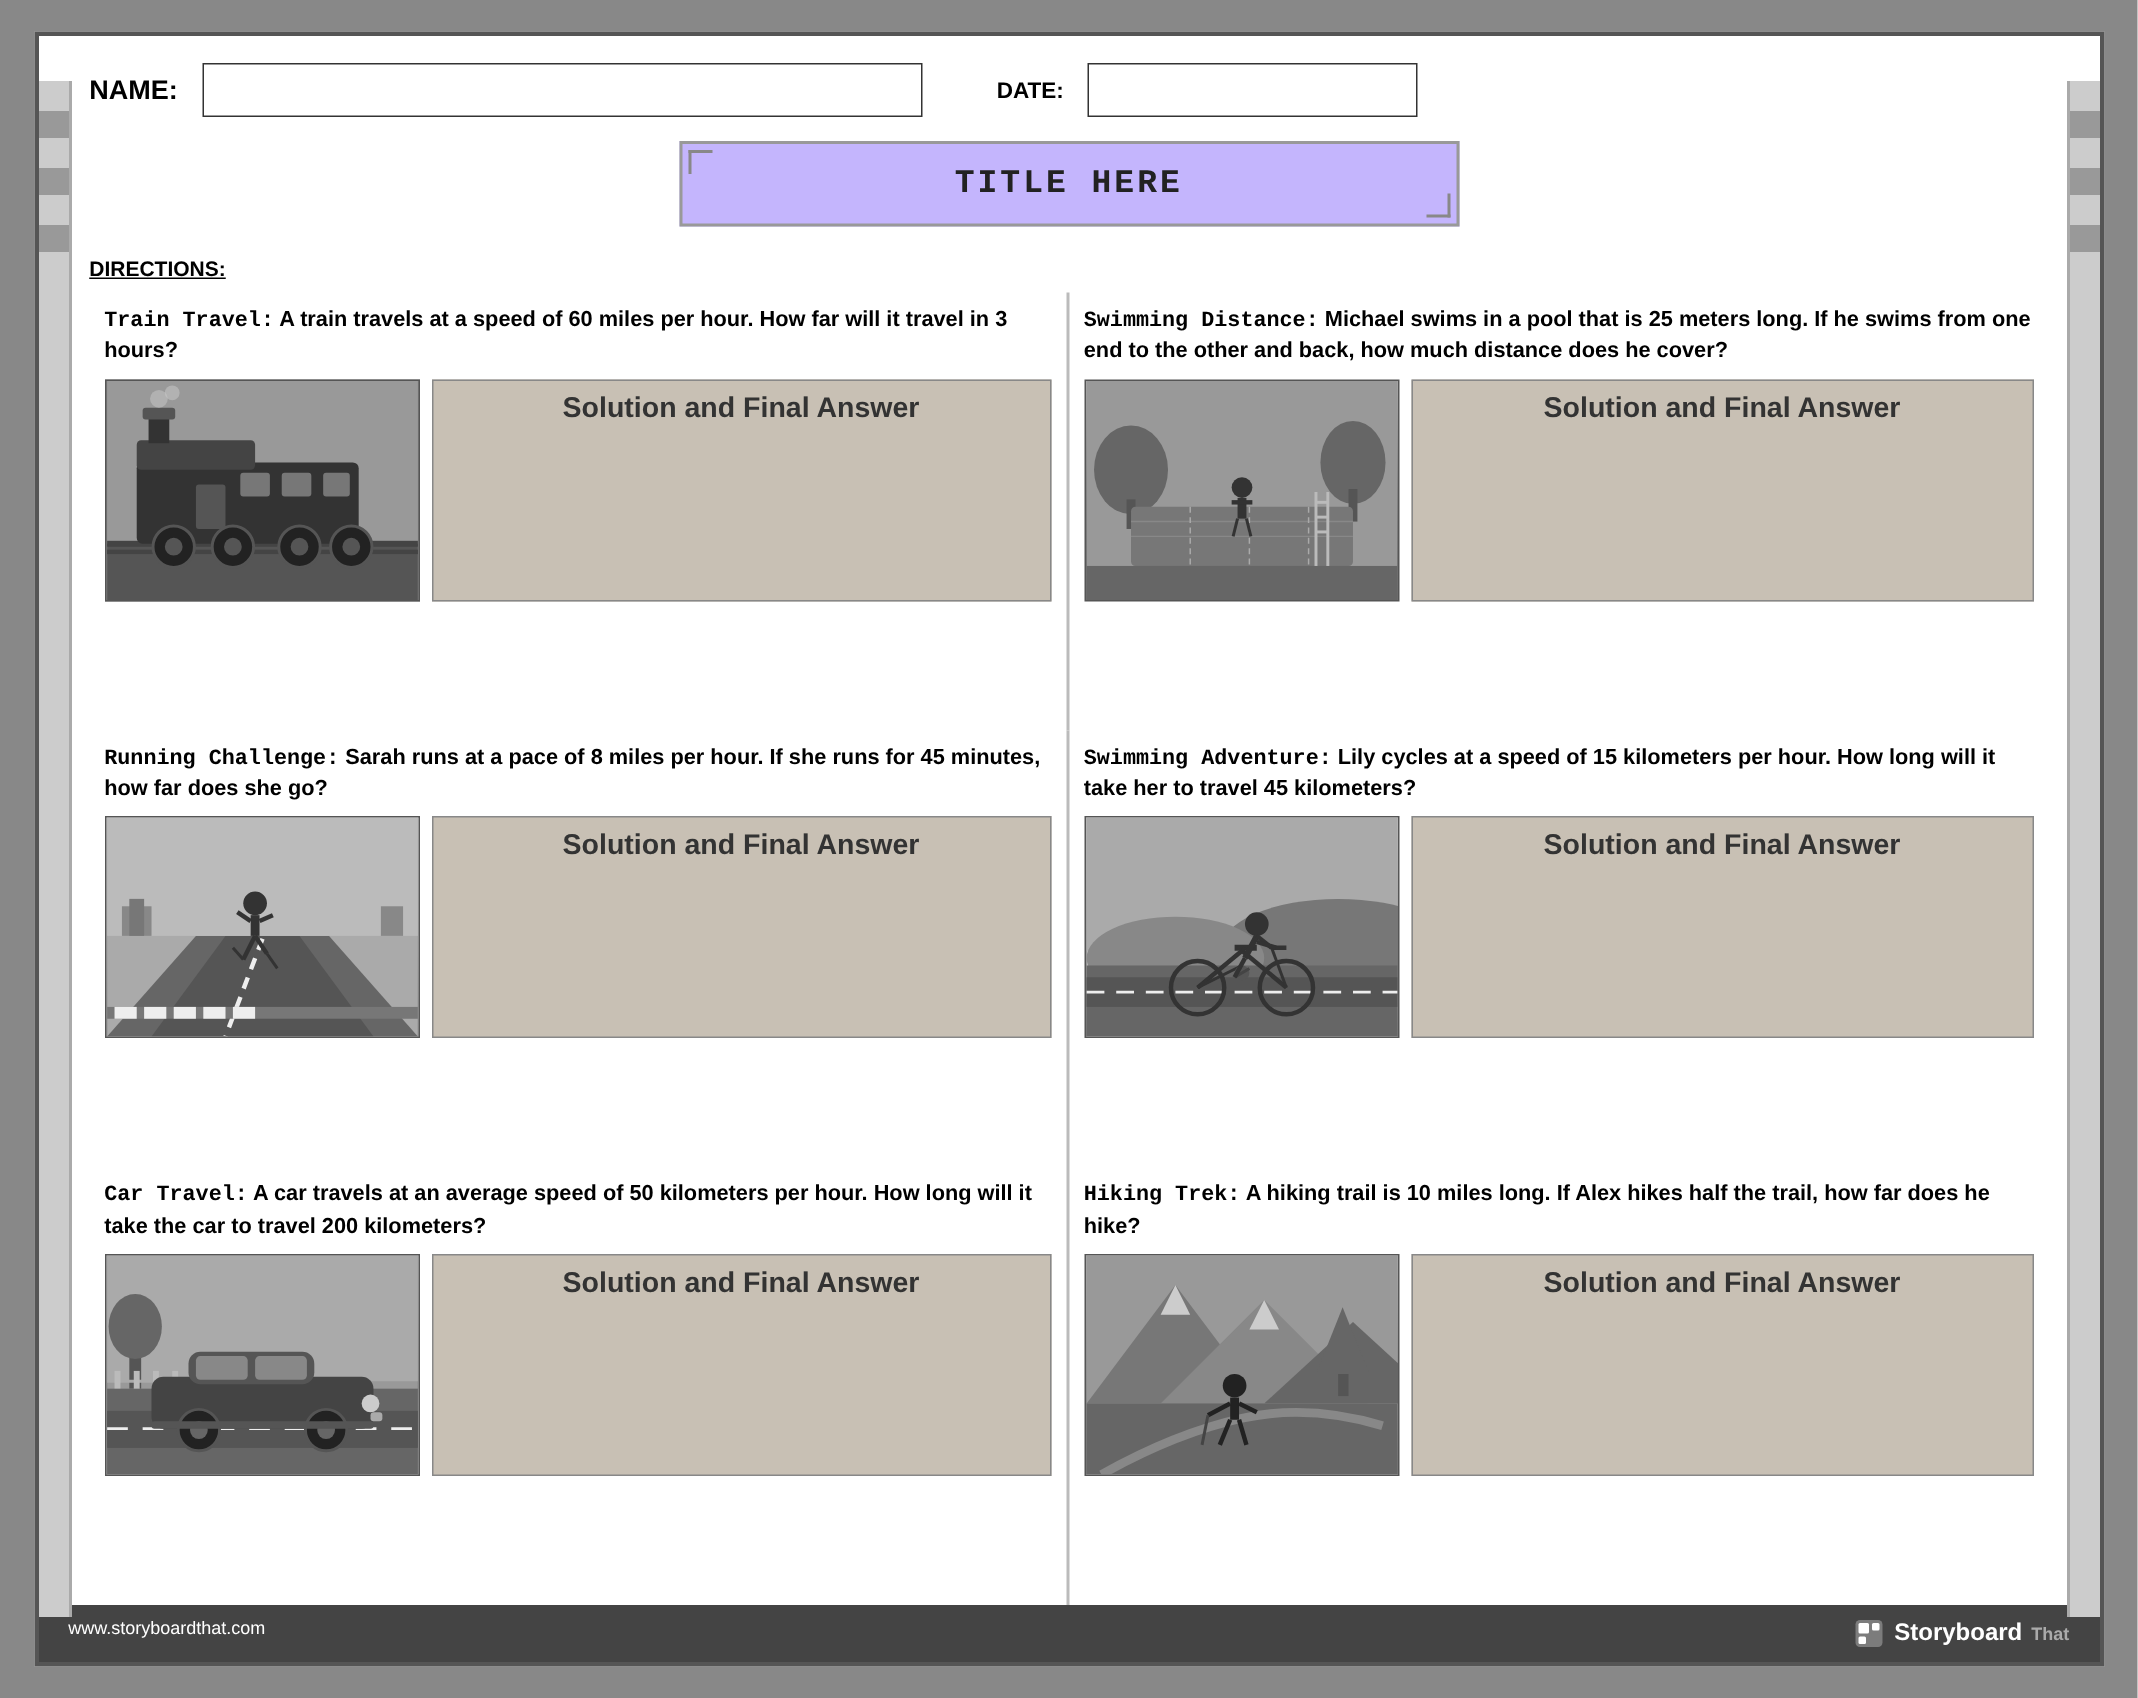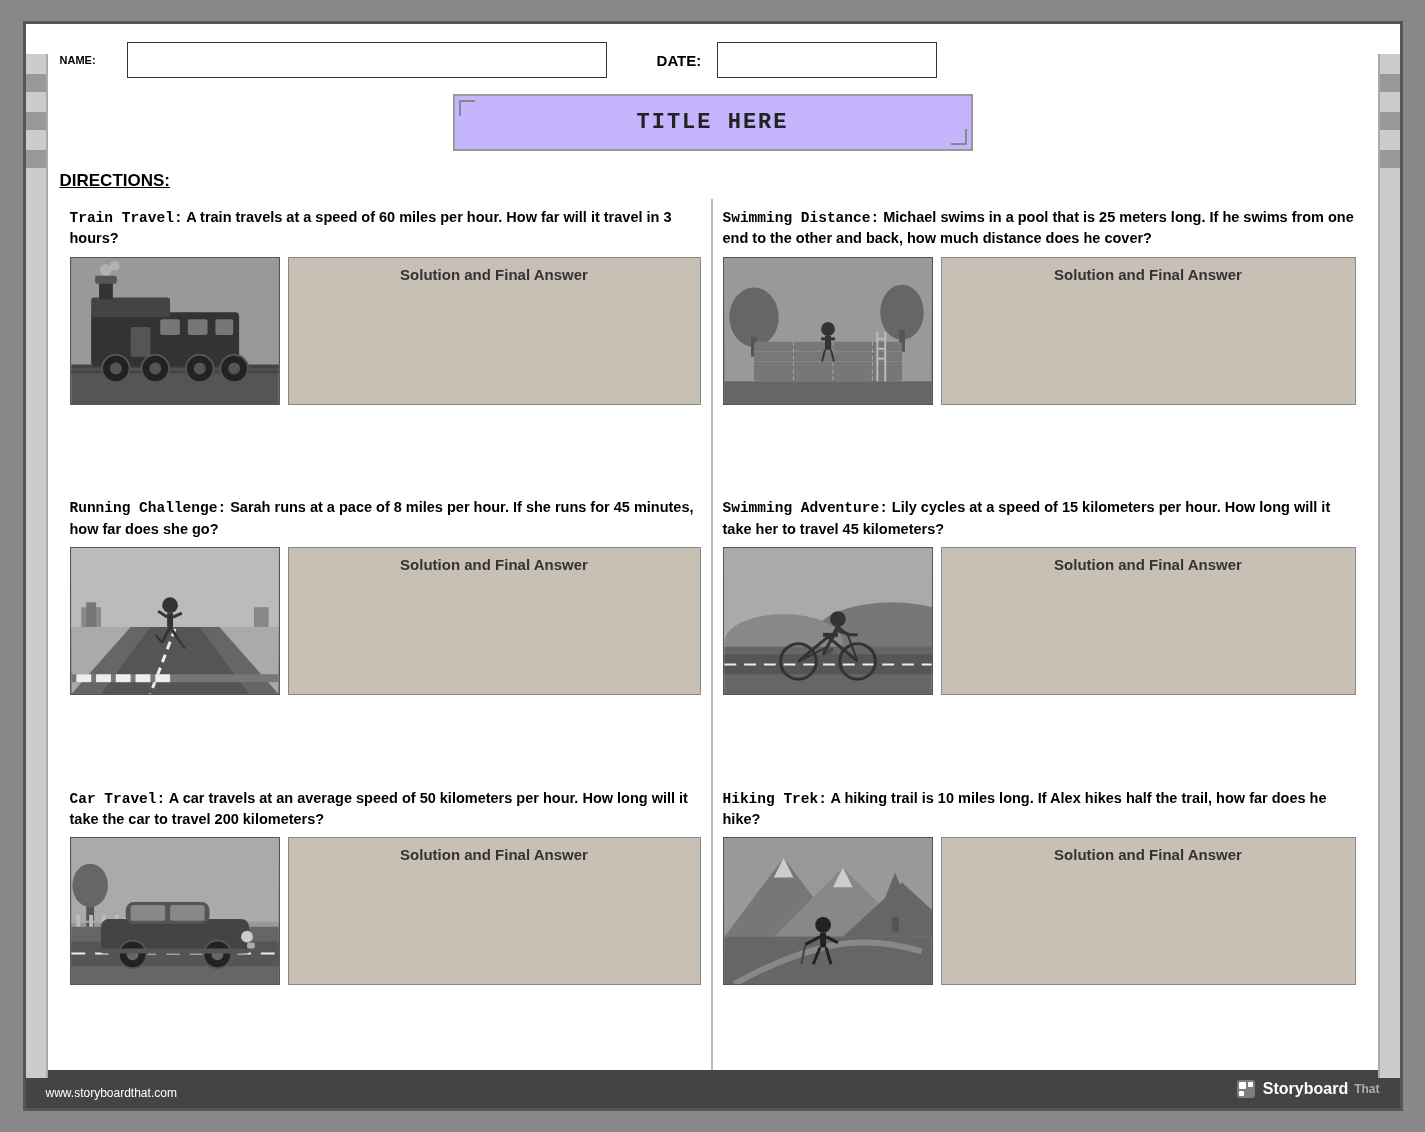--- a/index.html
+++ b/index.html
@@ -57,23 +57,23 @@
     }
     
     .header {
       display: flex;
       align-items: center;
       padding: 18px 10px 10px 10px;
       gap: 10px;
     }
     .header-name-label {
       font-weight: bold;
-      font-size: 11px;
+      font-size: 18px;
       white-space: nowrap;
-      margin-right: 21px;
+      margin-right: 6px;
       text-align: right;
     }
     .header-name-input {
       border: 1.5px solid #333;
       height: 36px;
       flex: 1;
       max-width: 480px;
       background: #fff;
     }
     .header-date-label {
@@ -111,21 +111,21 @@
     .title-text {
       font-size: 22px;
       font-weight: 900;
       font-family: 'Courier New', monospace;
       letter-spacing: 2px;
       color: #222;
     }
     
     .directions-label {
       font-weight: 900;
-      font-size: 17px;
+      font-size: 14px;
       margin: 14px 10px 8px 10px;
       font-family: Arial, sans-serif;
       text-decoration: underline;
     }
     
     .problems-grid {
       display: grid;
       grid-template-columns: 1fr 1fr;
       gap: 0;
       padding: 0 10px;
@@ -155,34 +155,34 @@
     }
     
     .solution-box {
       flex: 1;
       background: #c8c0b4;
       border: 1.5px solid #888;
       padding: 8px;
       min-height: 148px;
     }
     .solution-box-label {
-      font-size: 15px;
+      font-size: 19px;
       font-weight: bold;
       text-align: center;
       color: #333;
       font-family: Arial, sans-serif;
       display: block;
       margin-bottom: 4px;
     }
     
     .footer {
       background: #444;
       color: #fff;
       display: flex;
-      align-items: flex-end;
+      align-items: flex-start;
       justify-content: space-between;
       padding: 8px 20px;
       font-size: 12px;
       margin-top: auto;
     }
     .footer-logo {
       display: flex;
       align-items: center;
       gap: 6px;
       font-size: 16px;

